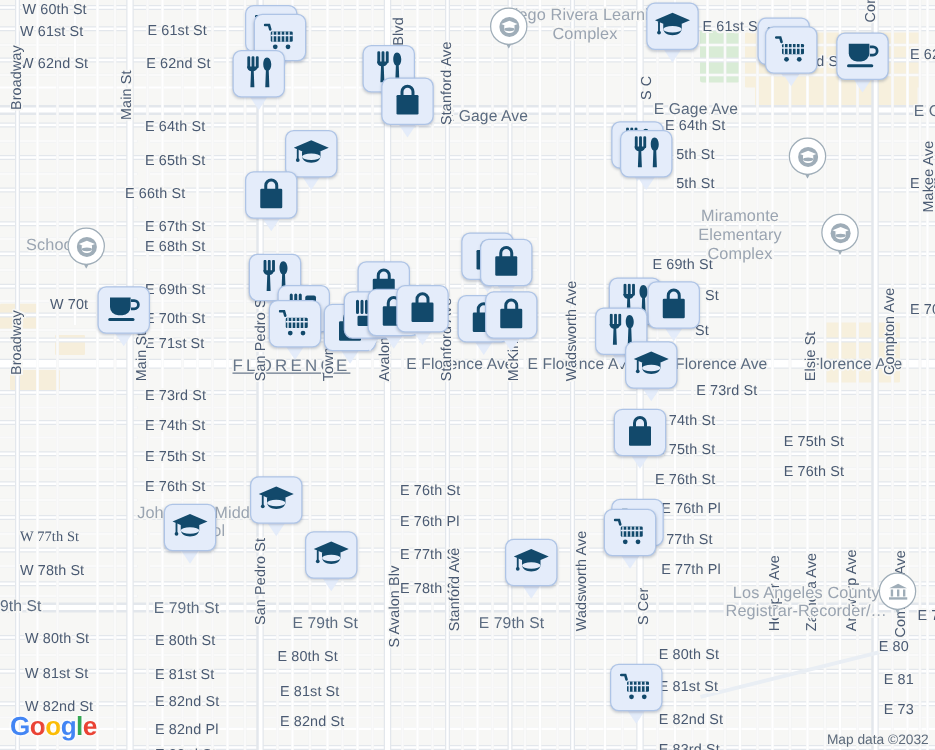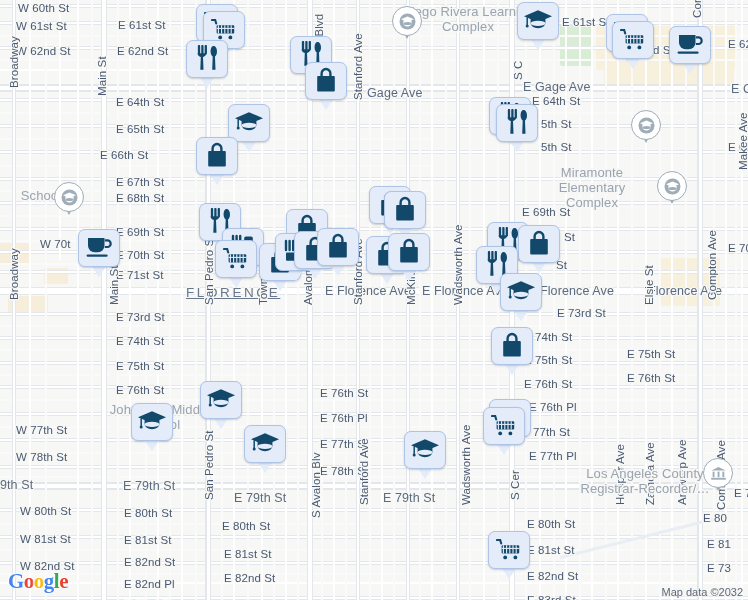--- a/index.html
+++ b/index.html
@@ -77,21 +77,21 @@
     position:absolute;left:9px;top:22px;width:12px;height:11px;background:#ffffff;
     clip-path:polygon(0 0,100% 0,50% 100%);
   }
   .cpin .ctail:before{
     content:"";position:absolute;left:-1.6px;top:0;width:15.2px;height:12.4px;
     background:#9fadb8;clip-path:polygon(0 0,100% 0,50% 100%);z-index:-1;
   }
 
   
   #glogo{position:absolute;left:8px;bottom:6px;font-size:21px;font-weight:700;
-    font-family:Liberation Serif, serif;letter-spacing:-.5px;user-select:none;}
+    font-family:Liberation Sans, sans-serif;letter-spacing:-.5px;user-select:none;}
   #glogo span{text-shadow:0 0 3px #fff,0 0 3px #fff,0 0 3px #fff;}
   #attrib{position:absolute;right:5px;bottom:2px;font-size:11px;color:#5d6b7c;
     text-shadow:0 0 3px #f4f4f2,0 0 3px #f4f4f2,0 0 3px #f4f4f2;}
 </style>
 </head>
 <body>
 
 <div id="map">
 
   <div id="layer-blocks">
@@ -385,21 +385,21 @@
       <div class="lbl" style="left: 524px; top: 331px;">E 74th St</div>
       <div class="lbl" style="left: 116px; top: 360px;">E 75th St</div>
       <div class="lbl" style="left: 524px; top: 354px;">E 75th St</div>
       <div class="lbl" style="left: 627px; top: 348px;">E 75th St</div>
       <div class="lbl" style="left: 116px; top: 384px;">E 76th St</div>
       <div class="lbl" style="left: 320px; top: 387px;">E 76th St</div>
       <div class="lbl" style="left: 524px; top: 378px;">E 76th St</div>
       <div class="lbl" style="left: 627px; top: 372px;">E 76th St</div>
       <div class="lbl" style="left: 320px; top: 412px;">E 76th Pl</div>
       <div class="lbl" style="left: 529px; top: 401px;">E 76th Pl</div>
-      <div class="lbl" style="left: 16px; top: 424px;">W 77th St</div>
+      <div class="lbl" style="left: 16px; top: 424px; font-family: Liberation Serif, serif;">W 77th St</div>
       <div class="lbl" style="left: 533px; top: 426px;">77th St</div>
       <div class="lbl" style="left: 320px; top: 438px;">E 77th St</div>
       <div class="lbl" style="left: 529px; top: 450px;">E 77th Pl</div>
       <div class="lbl" style="left: 16px; top: 451px;">W 78th St</div>
       <div class="lbl" style="left: 320px; top: 465px;">E 78th St</div>
       <div class="lbl art" style="left: 0px; top: 478px;">9th St</div>
       <div class="lbl art" style="left: 123px; top: 479px;">E 79th St</div>
       <div class="lbl art" style="left: 234px; top: 491px;">E 79th St</div>
       <div class="lbl art" style="left: 383px; top: 491px;">E 79th St</div>
       <div class="lbl" style="left: 734px; top: 487px;">E 7</div>

